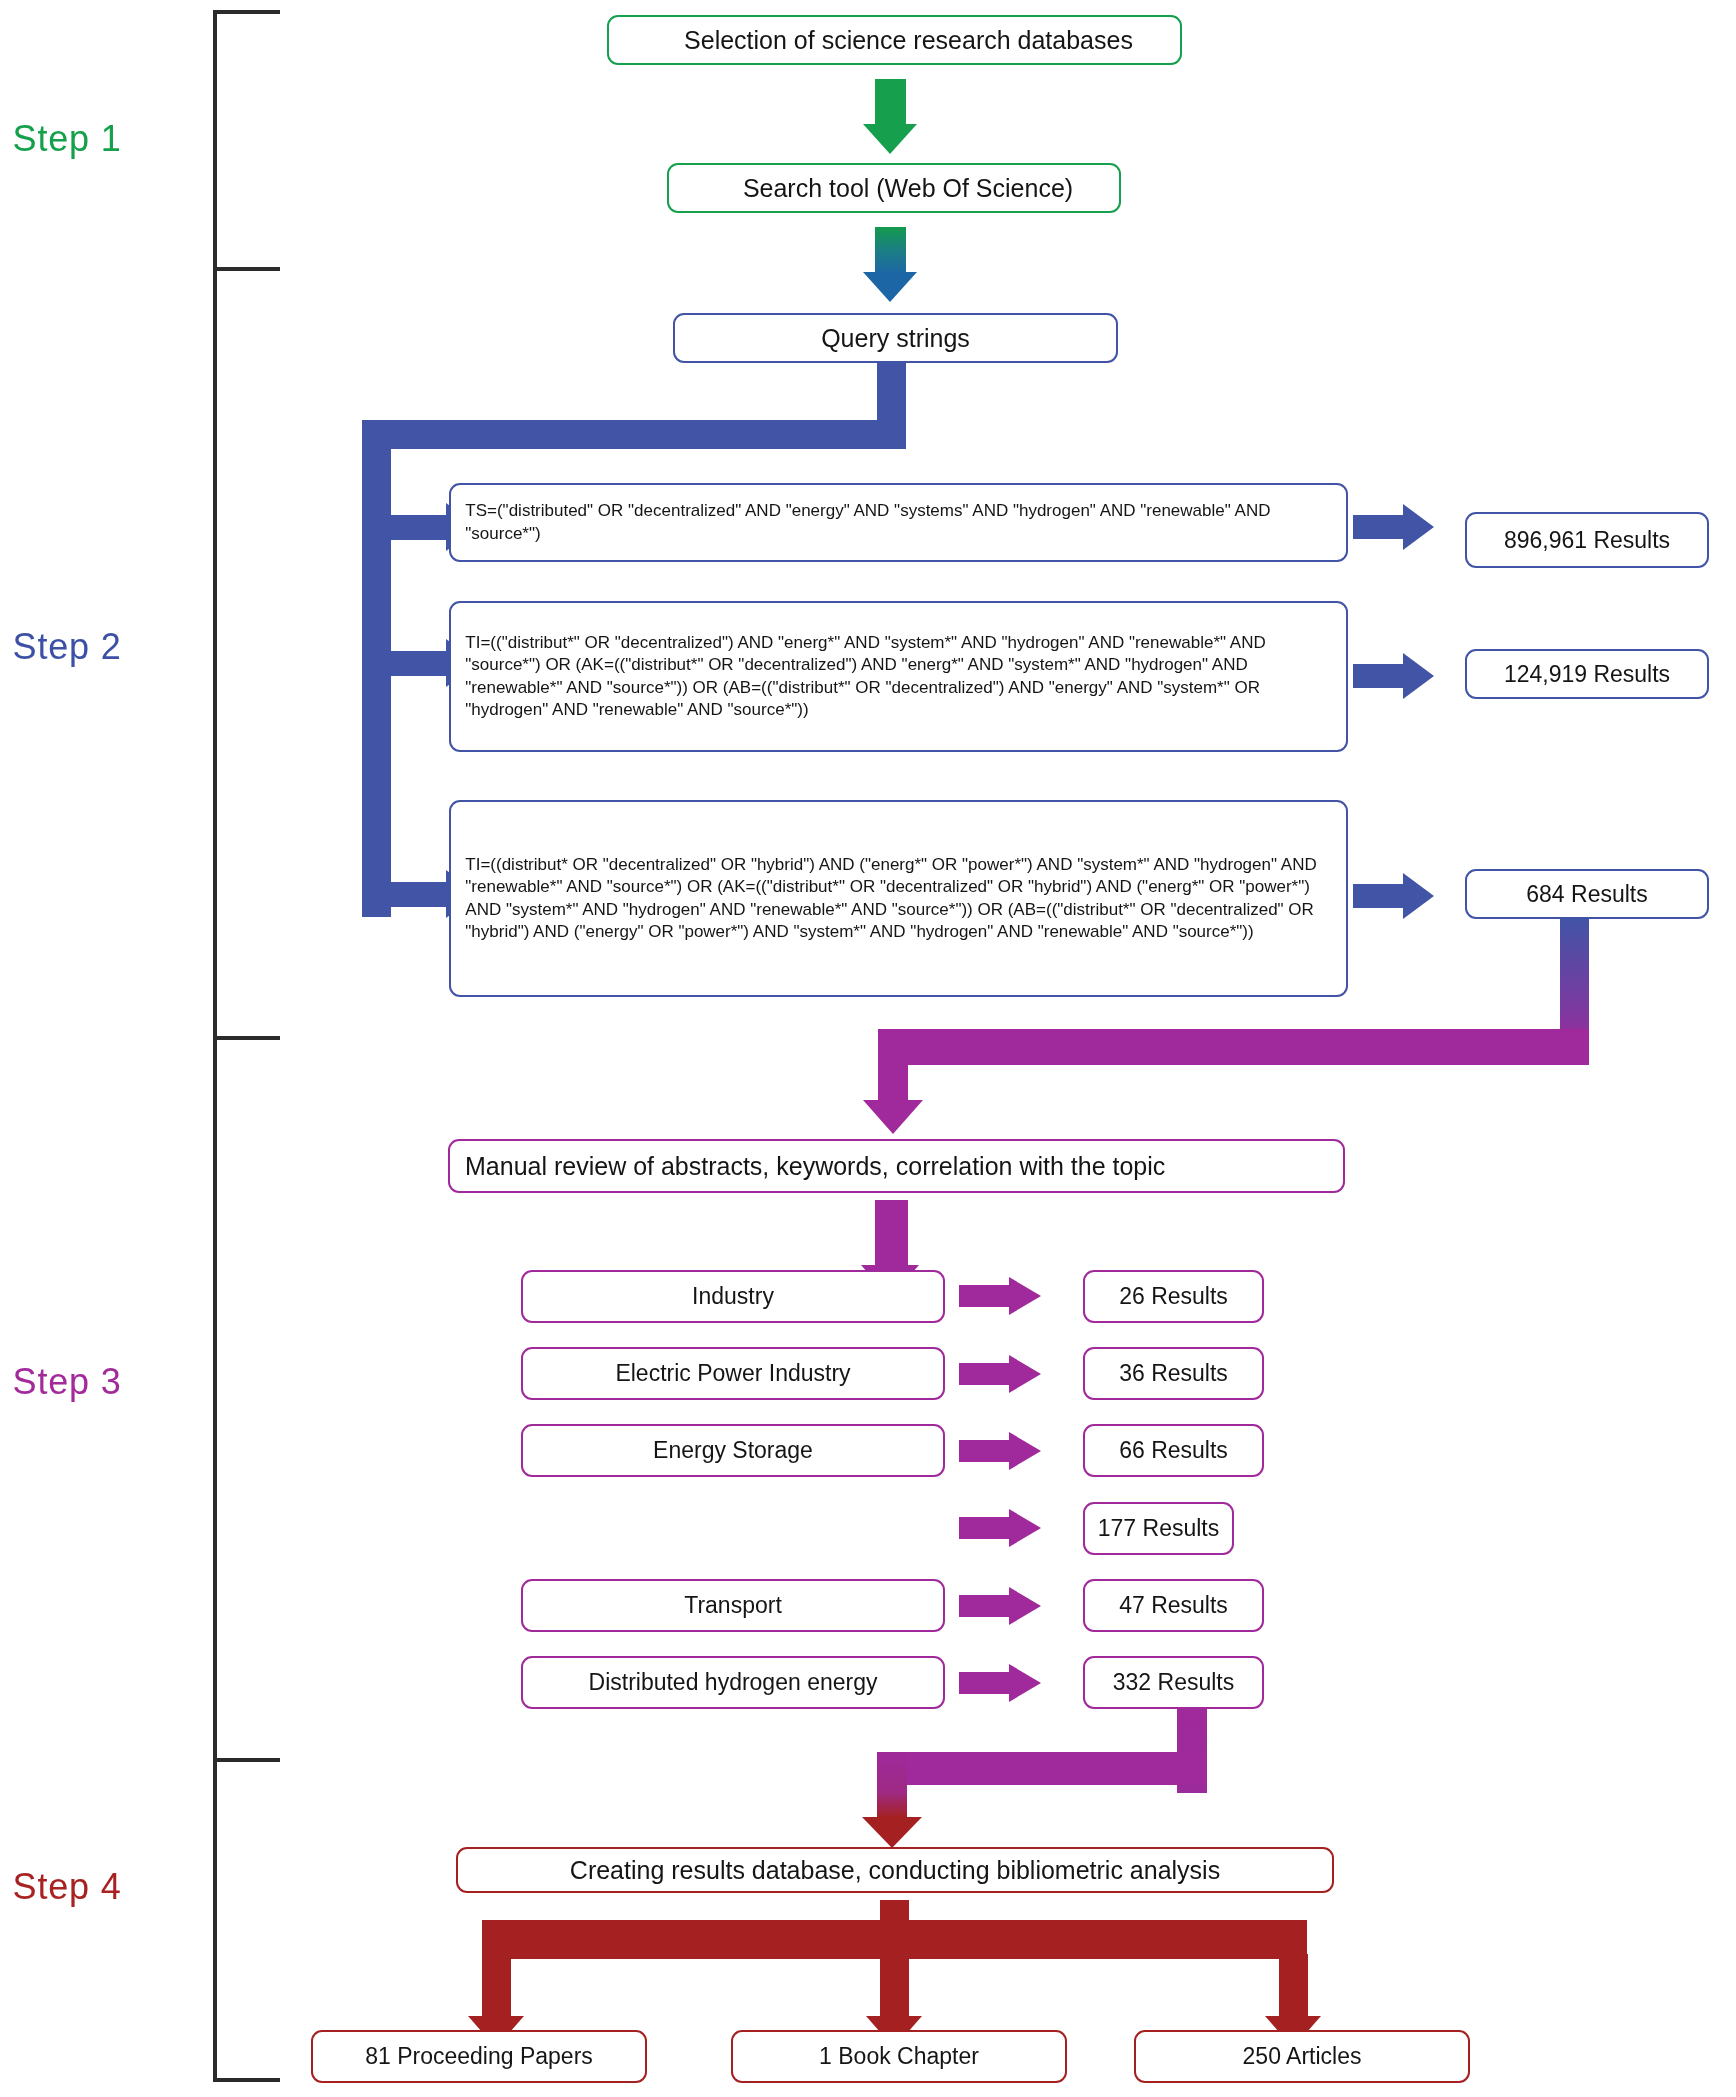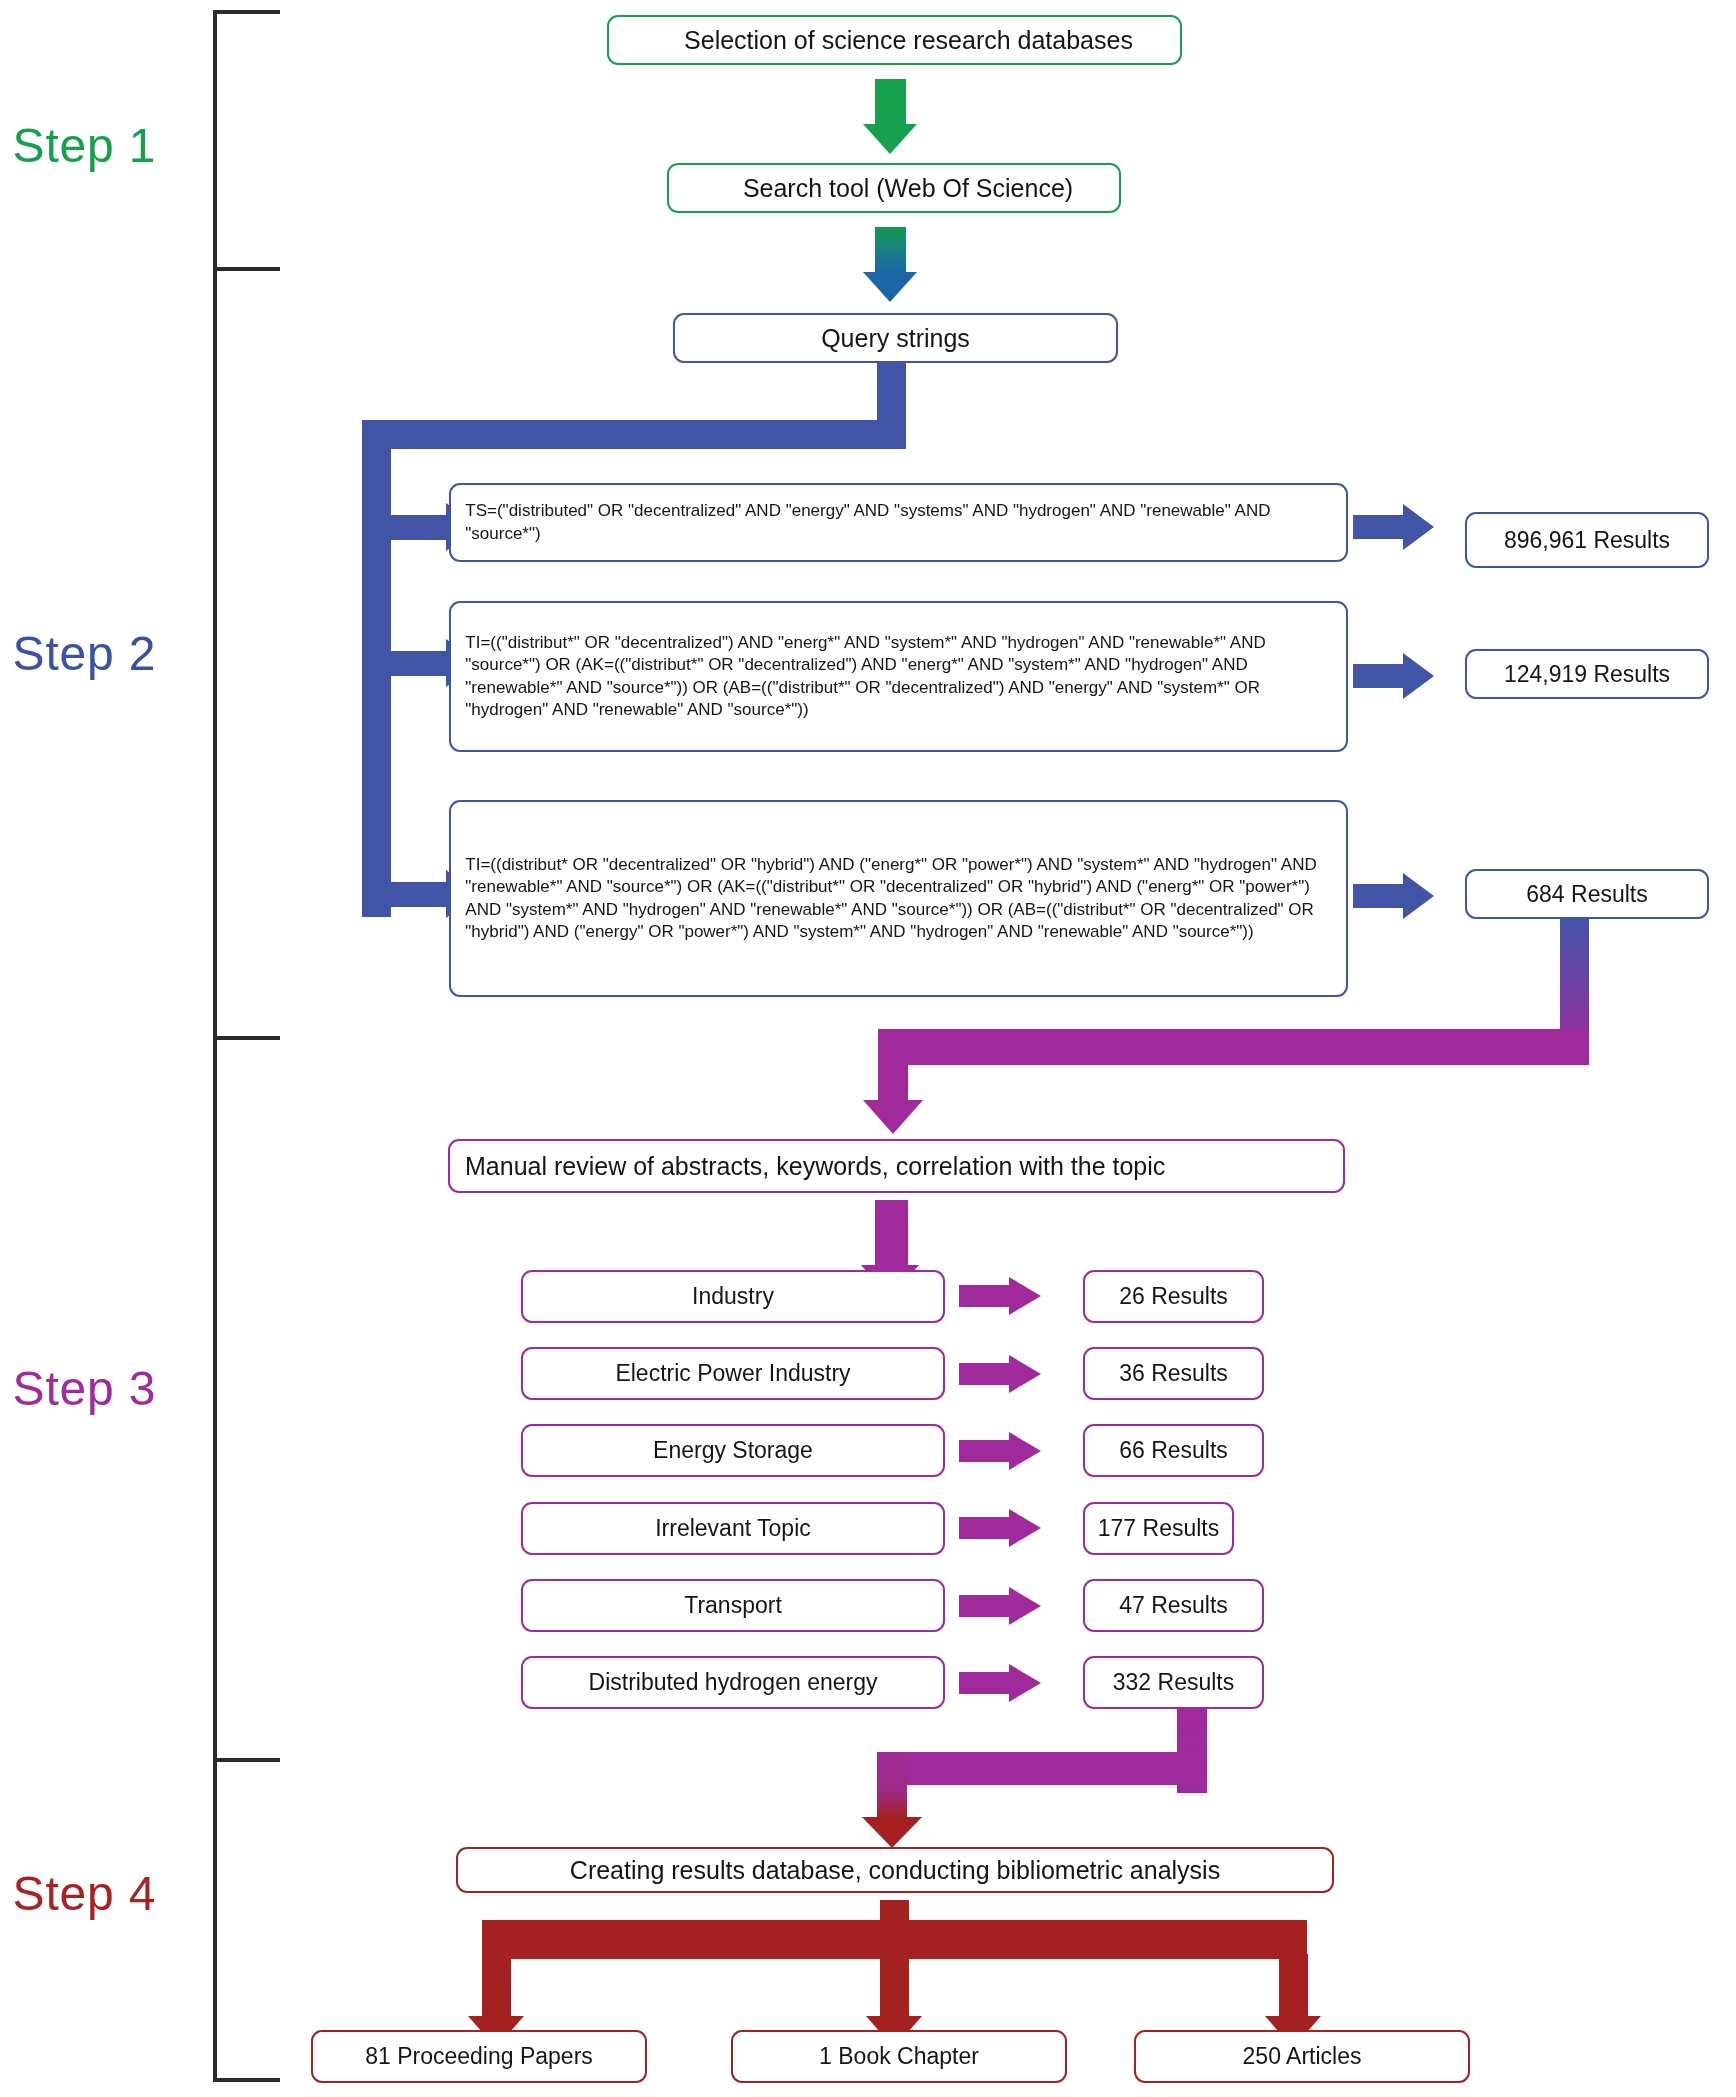--- a/index.html
+++ b/index.html
@@ -4,21 +4,21 @@
 <style>
   html,body{margin:0;padding:0;background:#ffffff;}
   body{font-family:"Liberation Sans", sans-serif;}
   #stage{position:relative;width:1736px;height:2097px;background:#fff;overflow:hidden;}
 
   
   .rail{position:absolute;background:#2b2b2b;}
   .rail-v{width:3.8px;}
   .rail-t{height:3.8px;}
 
-  .step-label{position:absolute;font-size:48px;letter-spacing:0.8px;white-space:nowrap;}
+  .step-label{position:absolute;font-size:36px;letter-spacing:0.8px;white-space:nowrap;}
   .step-1{color:#15a04b;}
   .step-2{color:#3c51a6;}
   .step-3{color:#a32a9b;}
   .step-4{color:#a92222;}
 
   
   .box{position:absolute;box-sizing:border-box;background:#ffffff;
        border-radius:11px;display:flex;align-items:center;}
   .box .txt{width:100%;}
   .box.center .txt{text-align:center;}
@@ -177,23 +177,20 @@
     <span class="txt t-mid">Energy Storage</span>
   </div>
   <div class="ar" style="left:959px;top:1432px;width:92px;height:39px;">
     <div class="shaft g-purp" style="left:0;top:8.4px;width:54px;height:22px;"></div>
     <div style="position:absolute;left:50px;top:0;width:0;height:0;border-top:19.3px solid transparent;border-bottom:19.3px solid transparent;border-left:32px solid #a0299b;"></div>
   </div>
   <div class="box b-purp center" style="left:1083px;top:1424px;width:181px;height:53px;">
     <span class="txt t-mid">66 Results</span>
   </div>
 
-  <div class="box b-purp center" style="left:521px;top:1502px;width:424px;height:53px;">
-    <span class="txt t-mid">Irrelevant Topic</span>
-  </div>
   <div class="ar" style="left:959px;top:1509px;width:92px;height:39px;">
     <div class="shaft g-purp" style="left:0;top:8.4px;width:54px;height:22px;"></div>
     <div style="position:absolute;left:50px;top:0;width:0;height:0;border-top:19.3px solid transparent;border-bottom:19.3px solid transparent;border-left:32px solid #a0299b;"></div>
   </div>
   <div class="box b-purp center" style="left:1083px;top:1502px;width:151px;height:53px;">
     <span class="txt t-mid">177 Results</span>
   </div>
 
   <div class="box b-purp center" style="left:521px;top:1579px;width:424px;height:53px;">
     <span class="txt t-mid">Transport</span>

